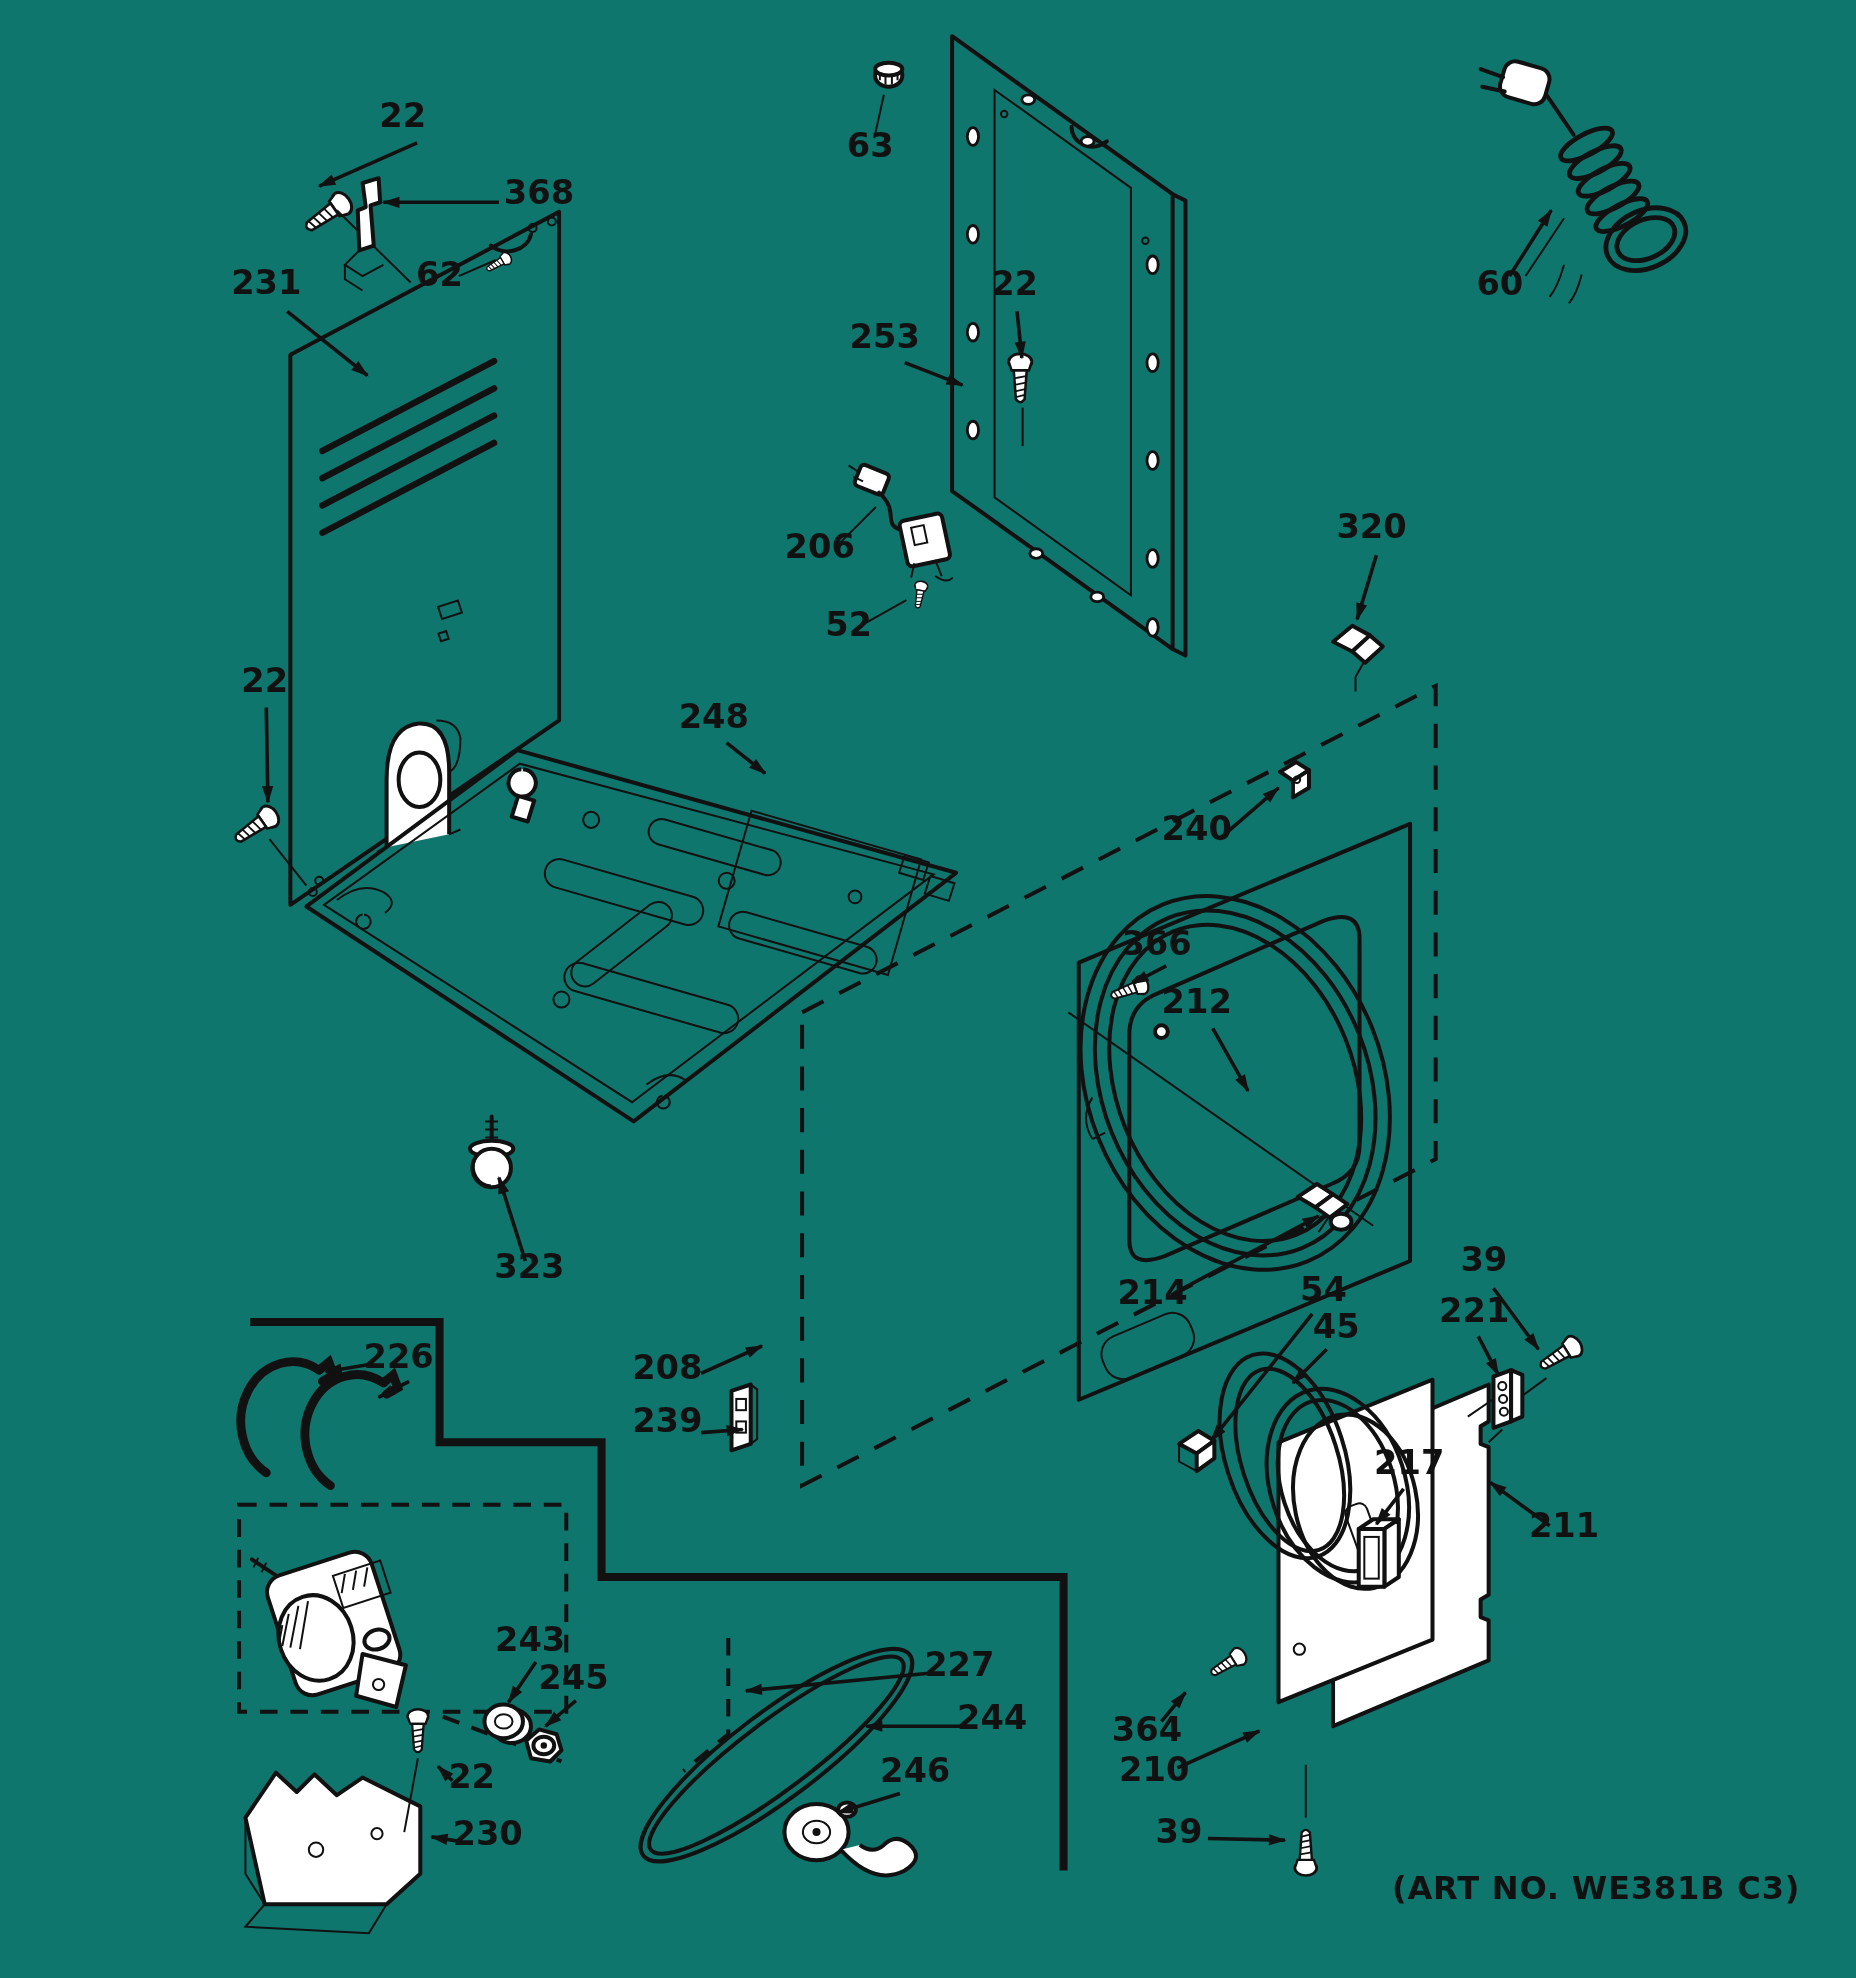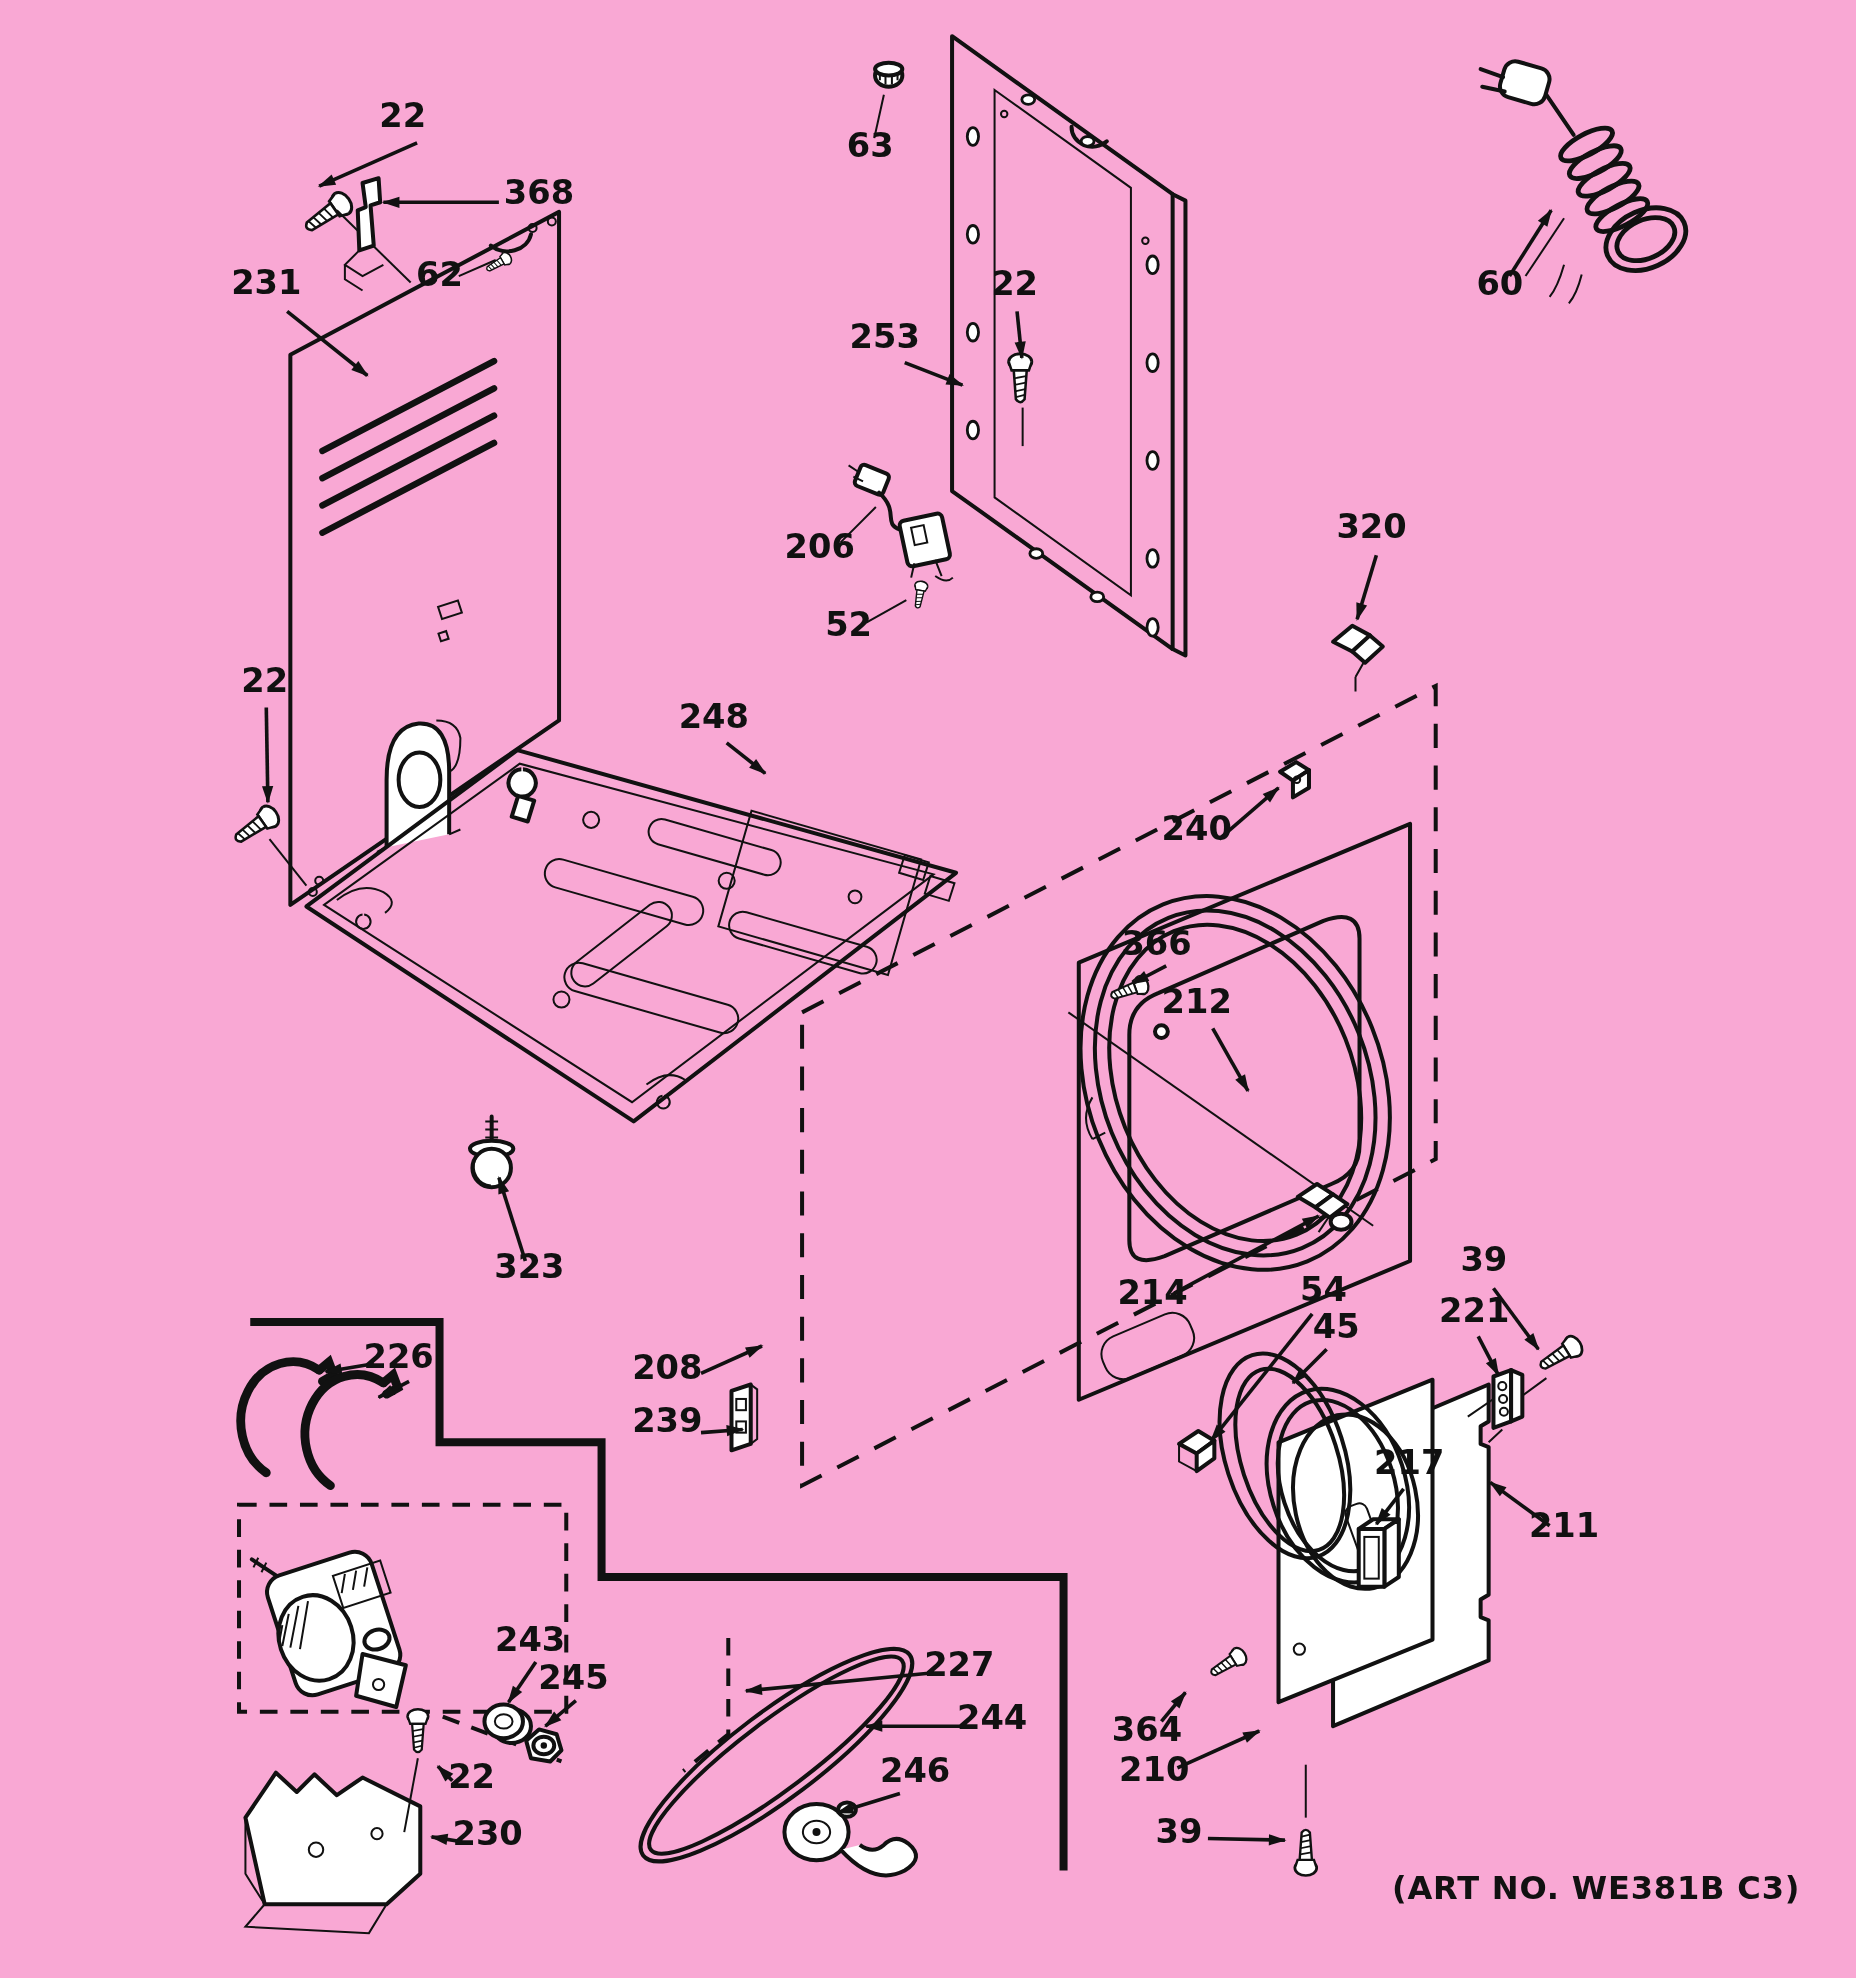--- a/index.html
+++ b/index.html
@@ -1,16 +1,16 @@
 <!DOCTYPE html>
 <html style="font-size:13px"><head>
 <meta charset="utf-8">
 <style>
   html,body{margin:0;padding:0;background:#ffffff;}
-  .stage{position:relative;width:1856px;height:1979px;background:#f9a8d4;overflow:hidden;}
+  .stage{position:relative;width:1856px;height:1979px;background:#0f766e;overflow:hidden;}
   svg{position:absolute;left:0;top:0;}
   svg text{font-family:"DejaVu Sans","Liberation Sans",sans-serif;font-weight:bold;font-size:42px;fill:#111;}
   svg text.artno{font-size:40px;letter-spacing:1px;}
   .ln{stroke:#111;fill:none;stroke-width:5;stroke-linejoin:round;stroke-linecap:round;}
   .thin{stroke:#111;fill:none;stroke-width:2.5;}
   .arrow{stroke:#111;fill:none;stroke-width:4.5;}
   .dash{stroke:#111;fill:none;stroke-width:5;stroke-dasharray:30 22;}
   .dash2{stroke:#111;fill:none;stroke-width:5;stroke-dasharray:22 16;}
   .thick{stroke:#111;fill:none;stroke-width:10;}
   .wfill{fill:#fff;stroke:#111;stroke-width:5;stroke-linejoin:round;}

